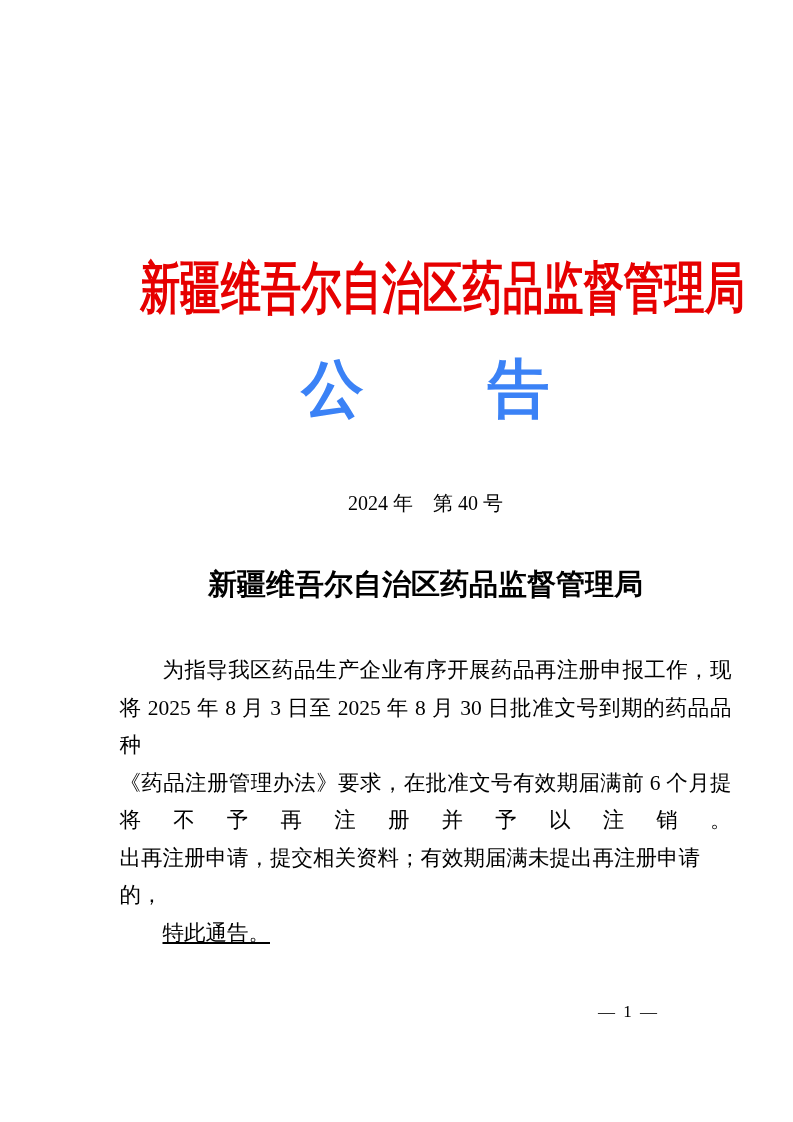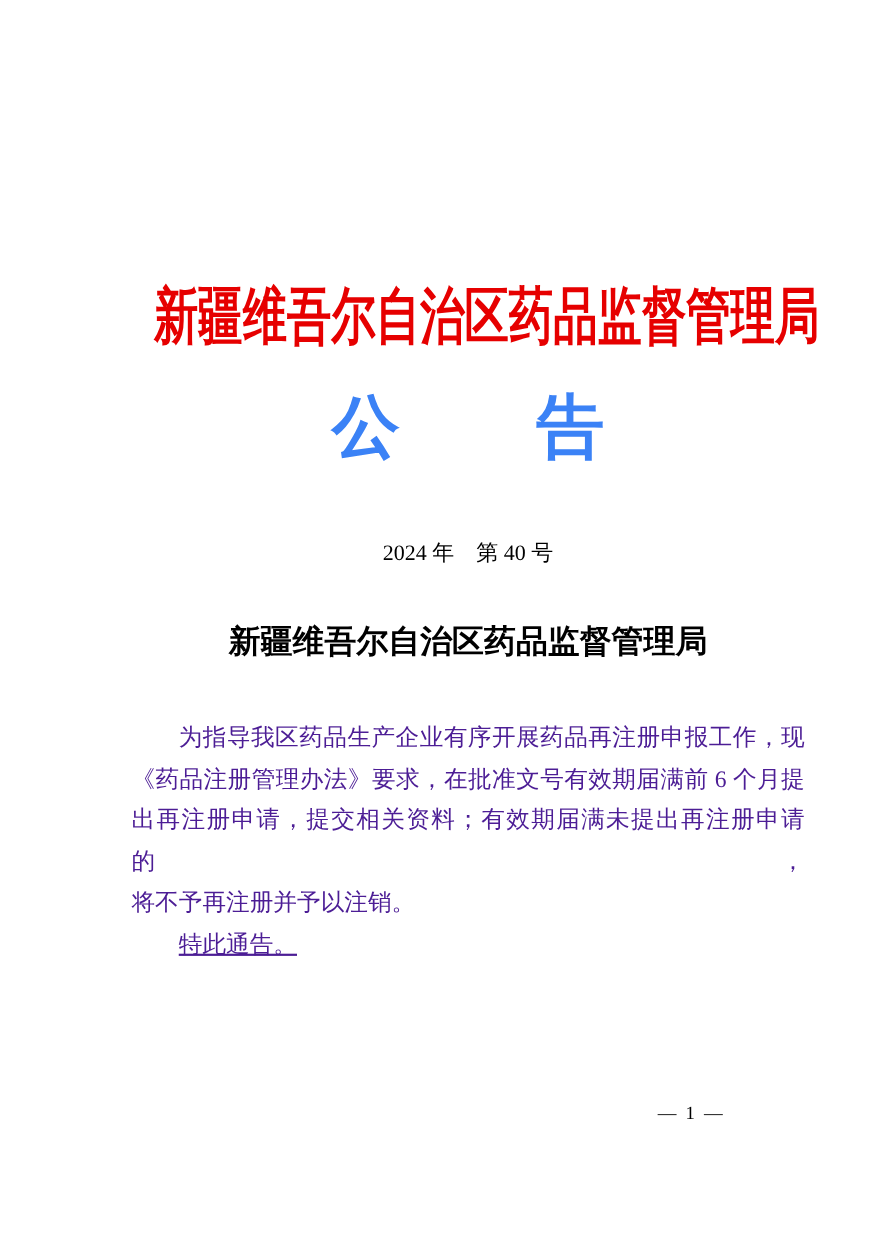--- a/index.html
+++ b/index.html
@@ -52,21 +52,21 @@
     font-weight: bold;
     line-height: 36px;
     text-align: center;
     color: #000000;
   }
   .notice-body {
     margin: 50px auto 0 auto;
     width: 612px;
     font-size: 21.5px;
     line-height: 37.5px;
-    color: #4c1d95;
+    color: #000000;
   }
   .body-line {
     text-align: justify;
     text-align-last: justify;
   }
   .body-line:first-child {
     text-indent: 2em;
   }
   .body-line:last-child {
     text-align: left;
@@ -98,22 +98,23 @@
     <div class="issue-line">2024 年　第 40 号</div>
   </div>
 
   <div class="notice-title">
     <div>新疆维吾尔自治区药品监督管理局</div>
   </div>
 
   <div class="notice-body">
     <div>
         <div class="body-line">为指导我区药品生产企业有序开展药品再注册申报工作，现</div>
+        <div class="body-line">将 2025 年 8 月 3 日至 2025 年 8 月 30 日批准文号到期的药品品种</div>
         <div class="body-line">《药品注册管理办法》要求，在批准文号有效期届满前 6 个月提</div>
+        <div class="body-line">将不予再注册并予以注销。</div>
         <div class="body-line">出再注册申请，提交相关资料；有效期届满未提出再注册申请的，</div>
-        <div class="body-line">将不予再注册并予以注销。</div>
       </div>
     <div class="closing-line">特此通告。</div>
   </div>
 
   <div class="page-number">— 1 —</div>
 
 </div>
 
 </body></html>

